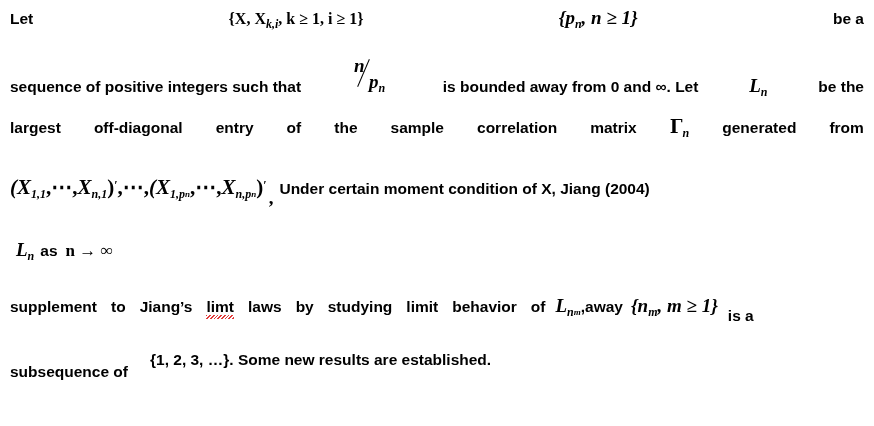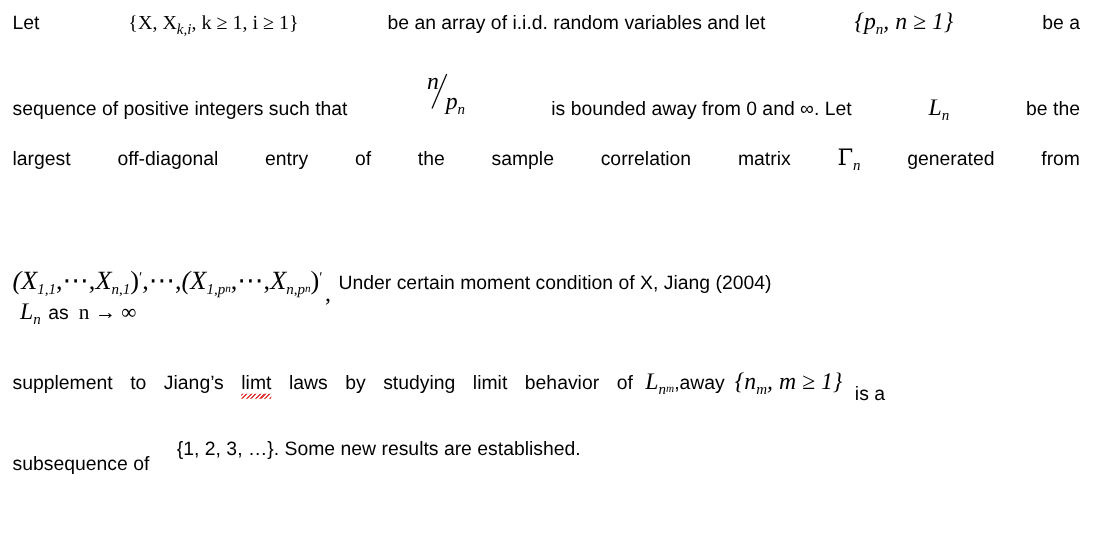--- a/index.html
+++ b/index.html
@@ -13,20 +13,21 @@
     font-family: "Liberation Sans", sans-serif;
     color: #000000;
     overflow: hidden;
   }
   .page {
     position: relative;
     width: 874px;
     height: 426px;
     padding: 0;
     box-sizing: border-box;
+    font-weight: bold;
   }
   .para {
     position: absolute;
     left: 10px;
     width: 854px;
     font-size: 15.5px;
     line-height: 1.0;
     text-align: justify;
     text-justify: inter-word;
   }
@@ -141,21 +142,20 @@
 <body>
 
 <div class="page">
 
   <div class="para" id="l1">
     <div class="justify-row">
       <span class="txt">Let</span>
       <span class="nowrapspan">
         <span class="mup">{X,  X</span><sub class="sb">k,i</sub><span class="mup">, k ≥ 1, i ≥ 1}</span>
       </span>
-      <span class="txt">be an array of i.i.d. random variables and let</span>
       <span class="nowrapspan">
         <span class="mi">{p</span><sub class="sb">n</sub><span class="mi">, n ≥ 1}</span>
       </span>
       <span class="txt">be a</span>
     </div>
   </div>
 
   <div class="para" id="l2">
     <div class="justify-row">
       <span class="txt">sequence of positive integers such that</span>
@@ -181,21 +181,21 @@
       <span class="txt">correlation</span>
       <span class="txt">matrix</span>
       <span class="nowrapspan"><span class="msym">Γ</span><sub class="sb">n</sub></span>
       <span class="txt">generated</span>
       <span class="txt">from</span>
     </div>
   </div>
 
   <div class="para" id="l4">
     <div class="justify-row left">
-      <span class="nowrapspan" style="font-size:21px;margin-top:38px;">
+      <span class="nowrapspan" style="font-size:21px;">
         <span class="mi" style="font-size:21px;">(X</span><sub class="sb">1,1</sub><span class="mup" style="font-size:21px;">,⋯,</span><span class="mi" style="font-size:21px;">X</span><sub class="sb">n,1</sub><span class="mup" style="font-size:21px;">)</span><sup class="sp">′</sup><span class="mup" style="font-size:21px;">,⋯,</span><span class="mi" style="font-size:21px;">(X</span><sub class="sb">1,p</sub><sub class="sb2">n</sub><span class="mup" style="font-size:21px;">,⋯,</span><span class="mi" style="font-size:21px;">X</span><sub class="sb">n,p</sub><sub class="sb2">n</sub><span class="mup" style="font-size:21px;">)</span><sup class="sp">′</sup>
       </span>
       <span class="mup" style="font-size:19px; position:relative; top:10px; left:2px;">,</span>
       <span class="gap" style="width:8px;"></span>
       <span class="txt">Under certain moment condition of X, Jiang (2004)</span>
     </div>
   </div>
 
   <div class="para" id="l5">
     <div class="justify-row left">

